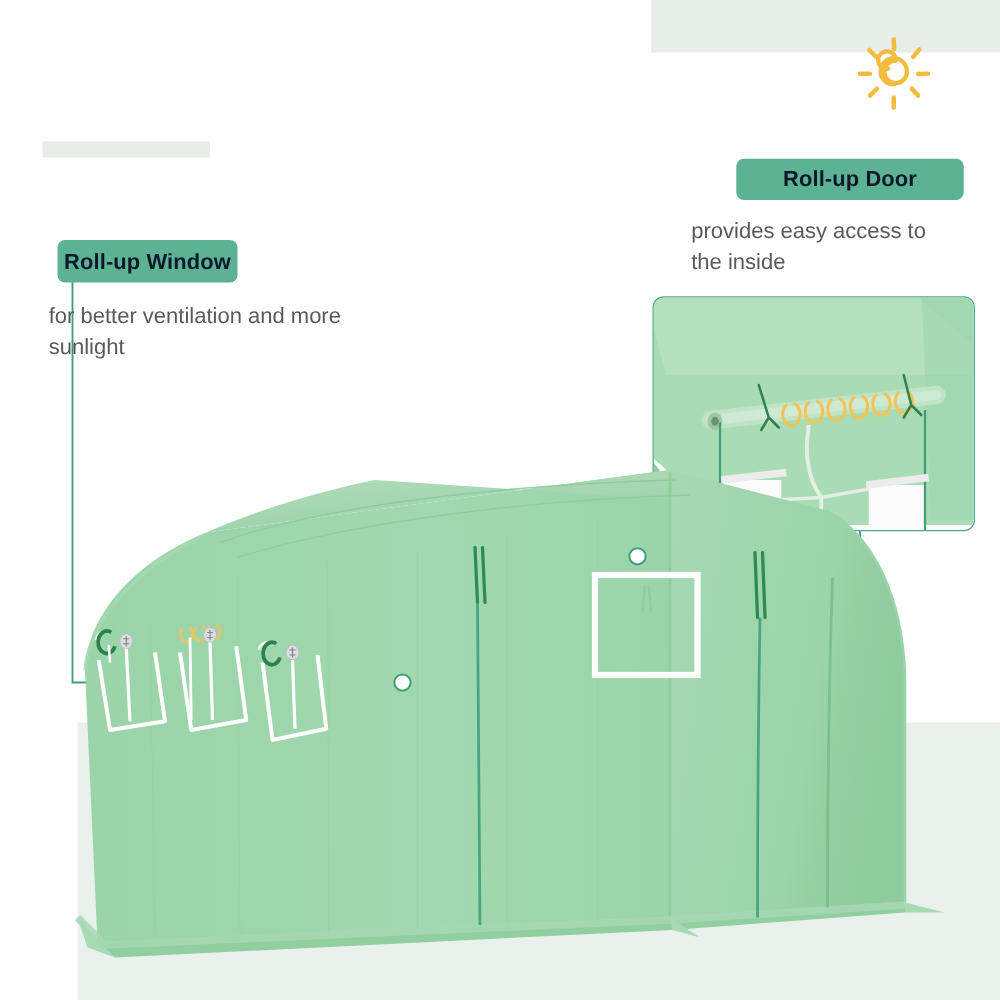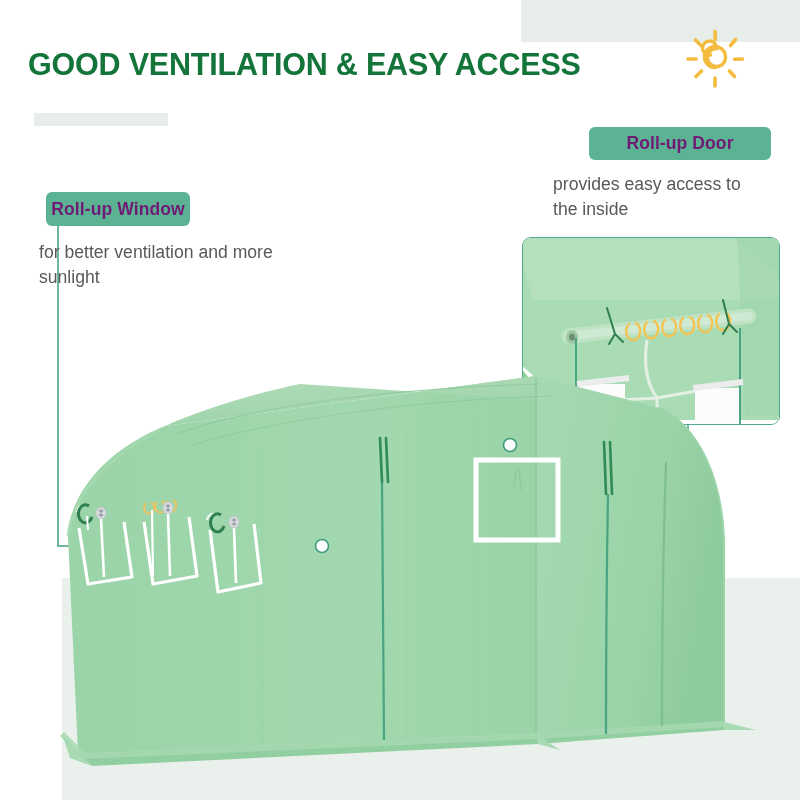--- a/index.html
+++ b/index.html
@@ -72,21 +72,21 @@
     left: 676px;
     top: 18px;
     width: 78px;
     height: 78px;
   }
 
   
   .badge {
     position: absolute;
     background: #5cb394;
-    color: #701a75;
+    color: #0f172a;
     border-radius: 6px;
     font-size: 17.5px;
     font-weight: bold;
     letter-spacing: 0.1px;
     display: flex;
     align-items: center;
     justify-content: center;
     box-sizing: border-box;
   }
   #badge-window {
@@ -172,21 +172,20 @@
         <path d="M66.5 41 L58.5 41.2" stroke-width="3.6"></path>
         <path d="M58.5 58.5 L53.5 53" stroke-width="3.6"></path>
         <path d="M39 68 L39 60" stroke-width="3.6"></path>
         <path d="M20 58.5 L25.5 53" stroke-width="3.6"></path>
         <path d="M12 41 L20 41" stroke-width="3.6"></path>
         <path d="M19.5 22 L25 27.5" stroke-width="3.6"></path>
       </g>
     </svg>
   </div>
 
-  <div class="page-title">GOOD VENTILATION &amp; EASY ACCESS</div>
 
   <svg class="connectors">
 
     <path d="M58 204 L58 546 L320 546" fill="none" stroke="#3f9e7c" stroke-width="1.5"></path>
 
     <path d="M512 445 L688 445 L688 424" fill="none" stroke="#3f9e7c" stroke-width="1.5"></path>
   </svg>
 
   <div class="inset-box">
     <svg viewBox="0 0 258 188" width="258" height="188" preserveAspectRatio="none">

